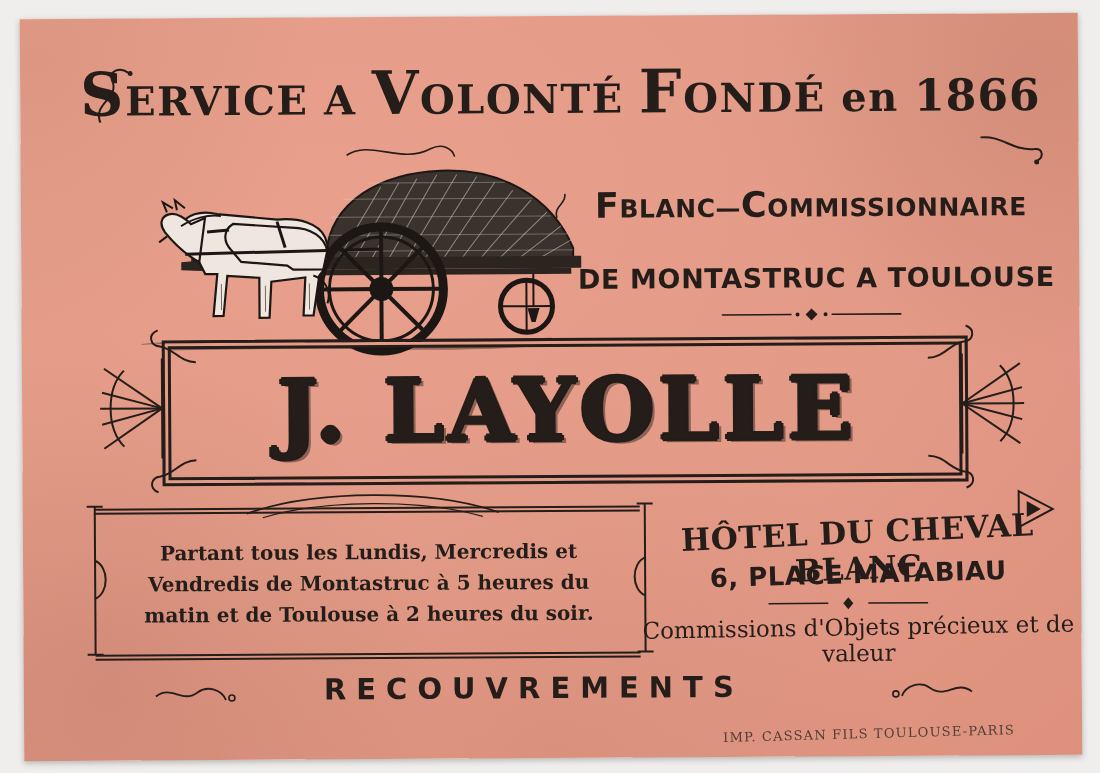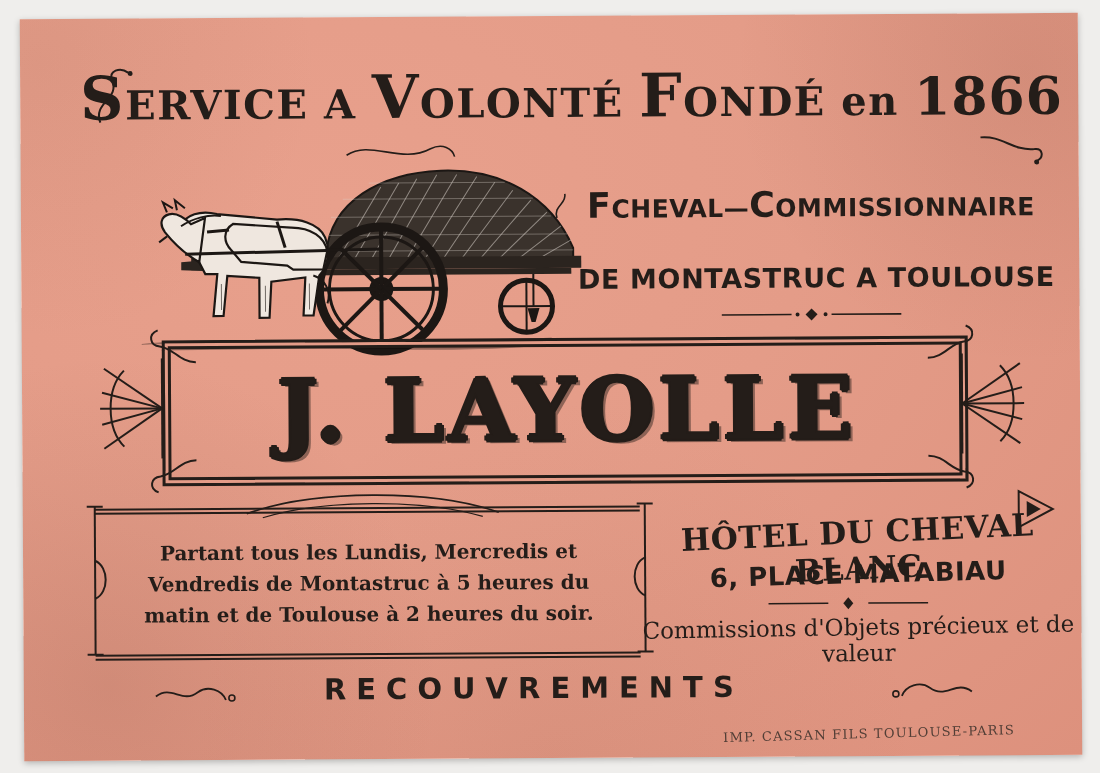--- a/index.html
+++ b/index.html
@@ -49,21 +49,21 @@
     left: 60px; top: 52px; width: 940px;
     font-family: "DejaVu Serif", serif;
     font-weight: bold;
     font-size: 40px;
     letter-spacing: 1.5px;
     color: #241d19;
     text-align: center;
   }
   #headline .big { font-size: 60px; line-height: 0.8; }
   #headline .small { font-size: 40px; }
-  #headline .yr { font-size: 52px; letter-spacing: 1px; }
+  #headline .yr { font-size: 44px; letter-spacing: 1px; }
 
   
   #facteur {
     left: 540px; top: 178px; width: 500px;
     font-family: "DejaVu Sans", sans-serif;
     font-weight: bold;
     font-size: 25px;
     letter-spacing: 0.5px;
     color: #241d19;
     text-align: center;
@@ -302,21 +302,21 @@
       <path d="M196 64 L 204 90"></path>
     </g>
 
     <g stroke="#1c1714" stroke-width="1" opacity="0.35">
       <path d="M60 186 C 160 176, 300 192, 470 182"></path>
       <path d="M80 192 C 180 184, 320 198, 450 190"></path>
     </g>
   </svg>
 
   <div class="abs" id="facteur">
-    <span class="cap">F</span><span>CHEVAL</span><span>—</span><span class="cap">C</span><span>OMMISSIONNAIRE</span>
+    <span class="cap">F</span><span>BLANC</span><span>—</span><span class="cap">C</span><span>OMMISSIONNAIRE</span>
   </div>
   <svg class="abs" style="left:530px; top:168px;" width="40" height="40">
     <path d="M6 34 C 2 22, 16 20, 14 10" stroke="#241d19" stroke-width="1.6" fill="none"></path>
   </svg>
 
   <div class="abs" id="montastruc">DE MONTASTRUC A TOULOUSE</div>
 
   <svg class="abs" id="dot-divider-1" viewBox="0 0 180 16">
     <path d="M0 8 L 70 8" stroke="#241d19" stroke-width="1.6"></path>
     <path d="M110 8 L 180 8" stroke="#241d19" stroke-width="1.6"></path>

